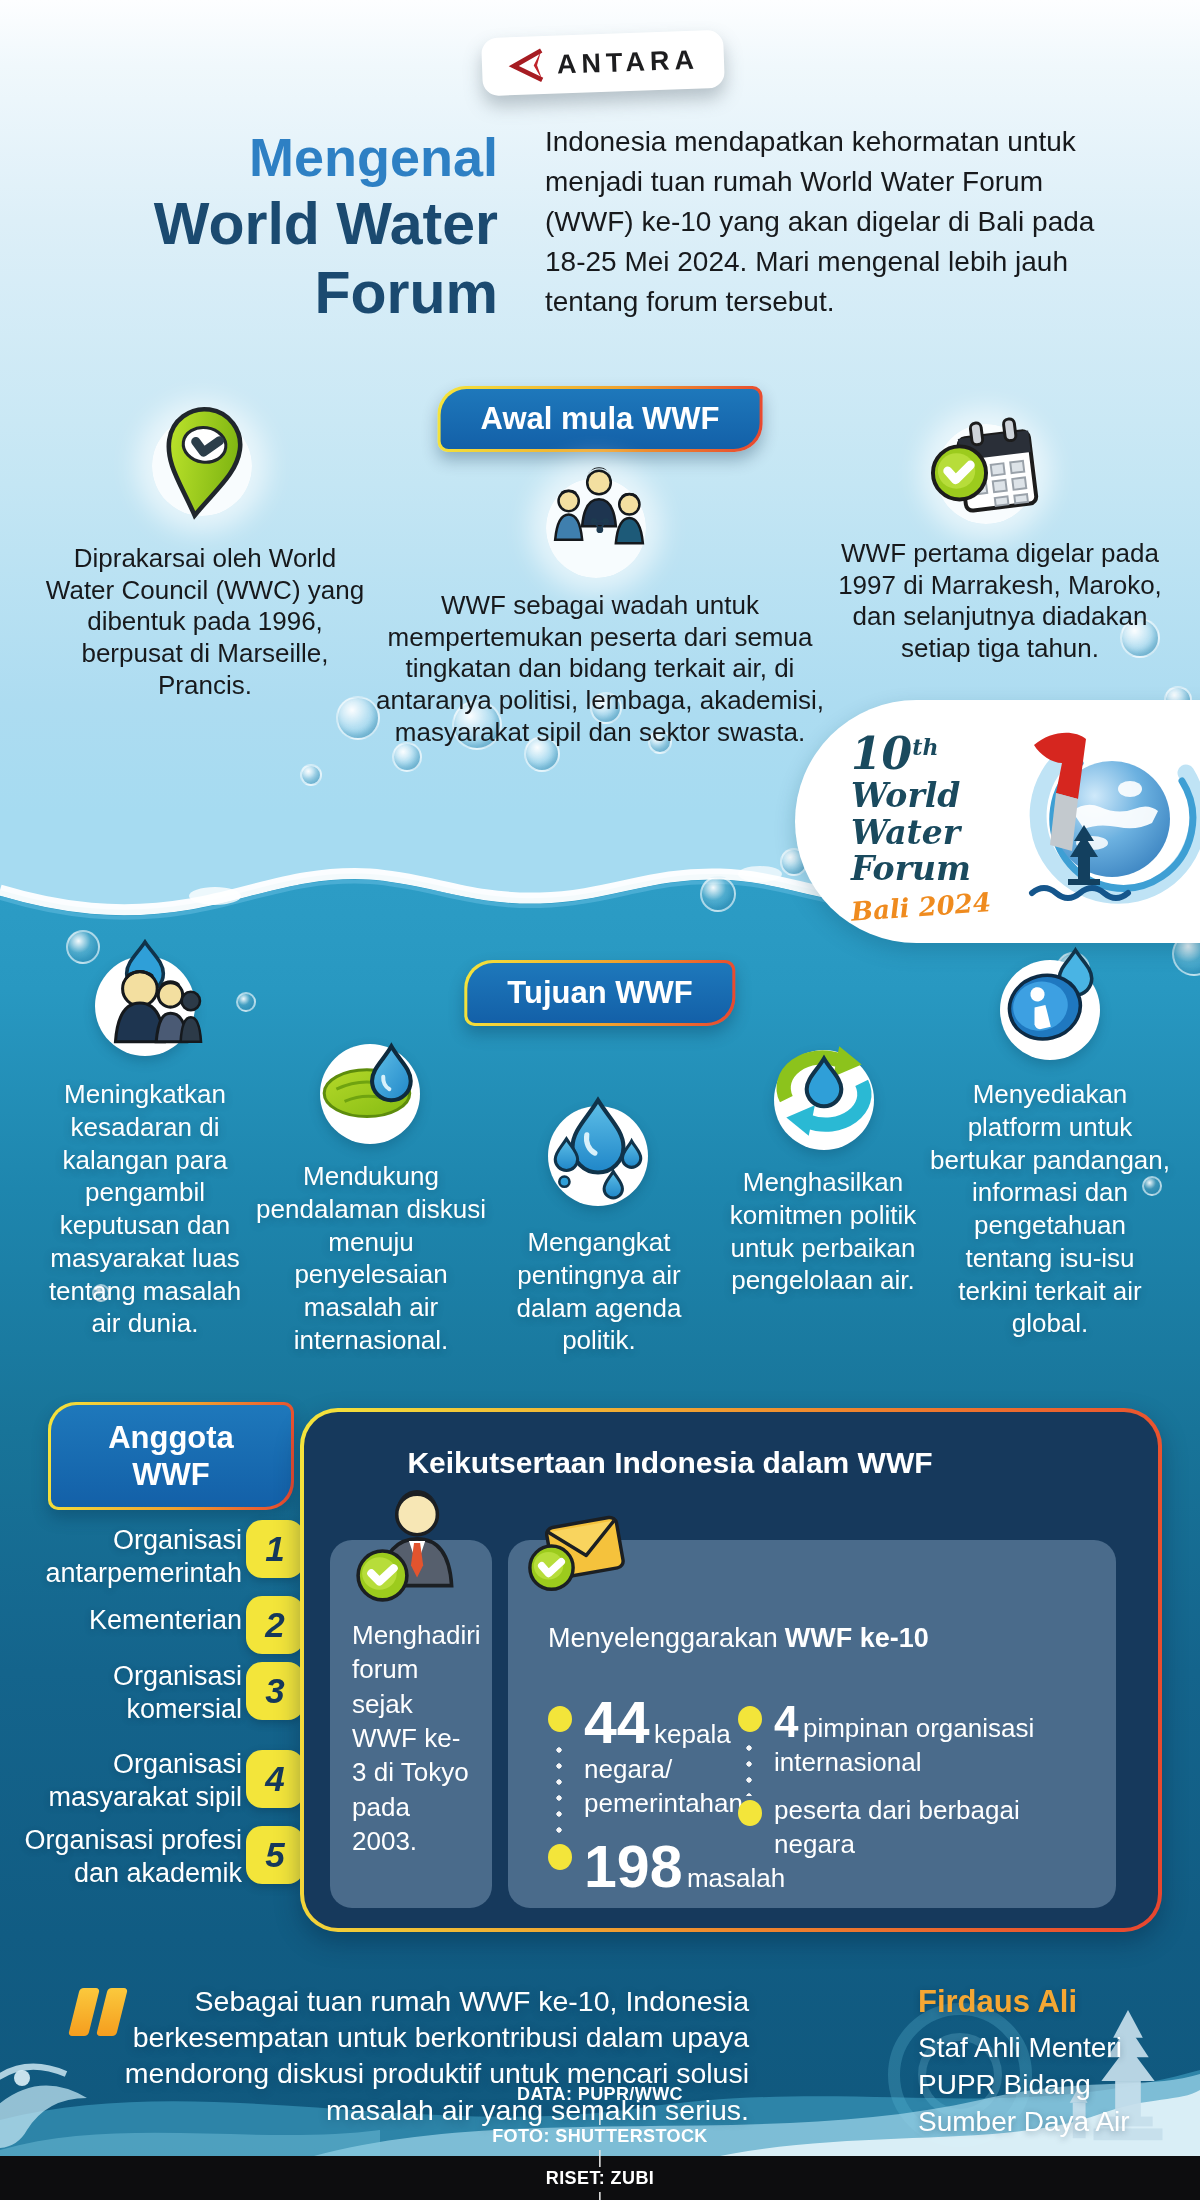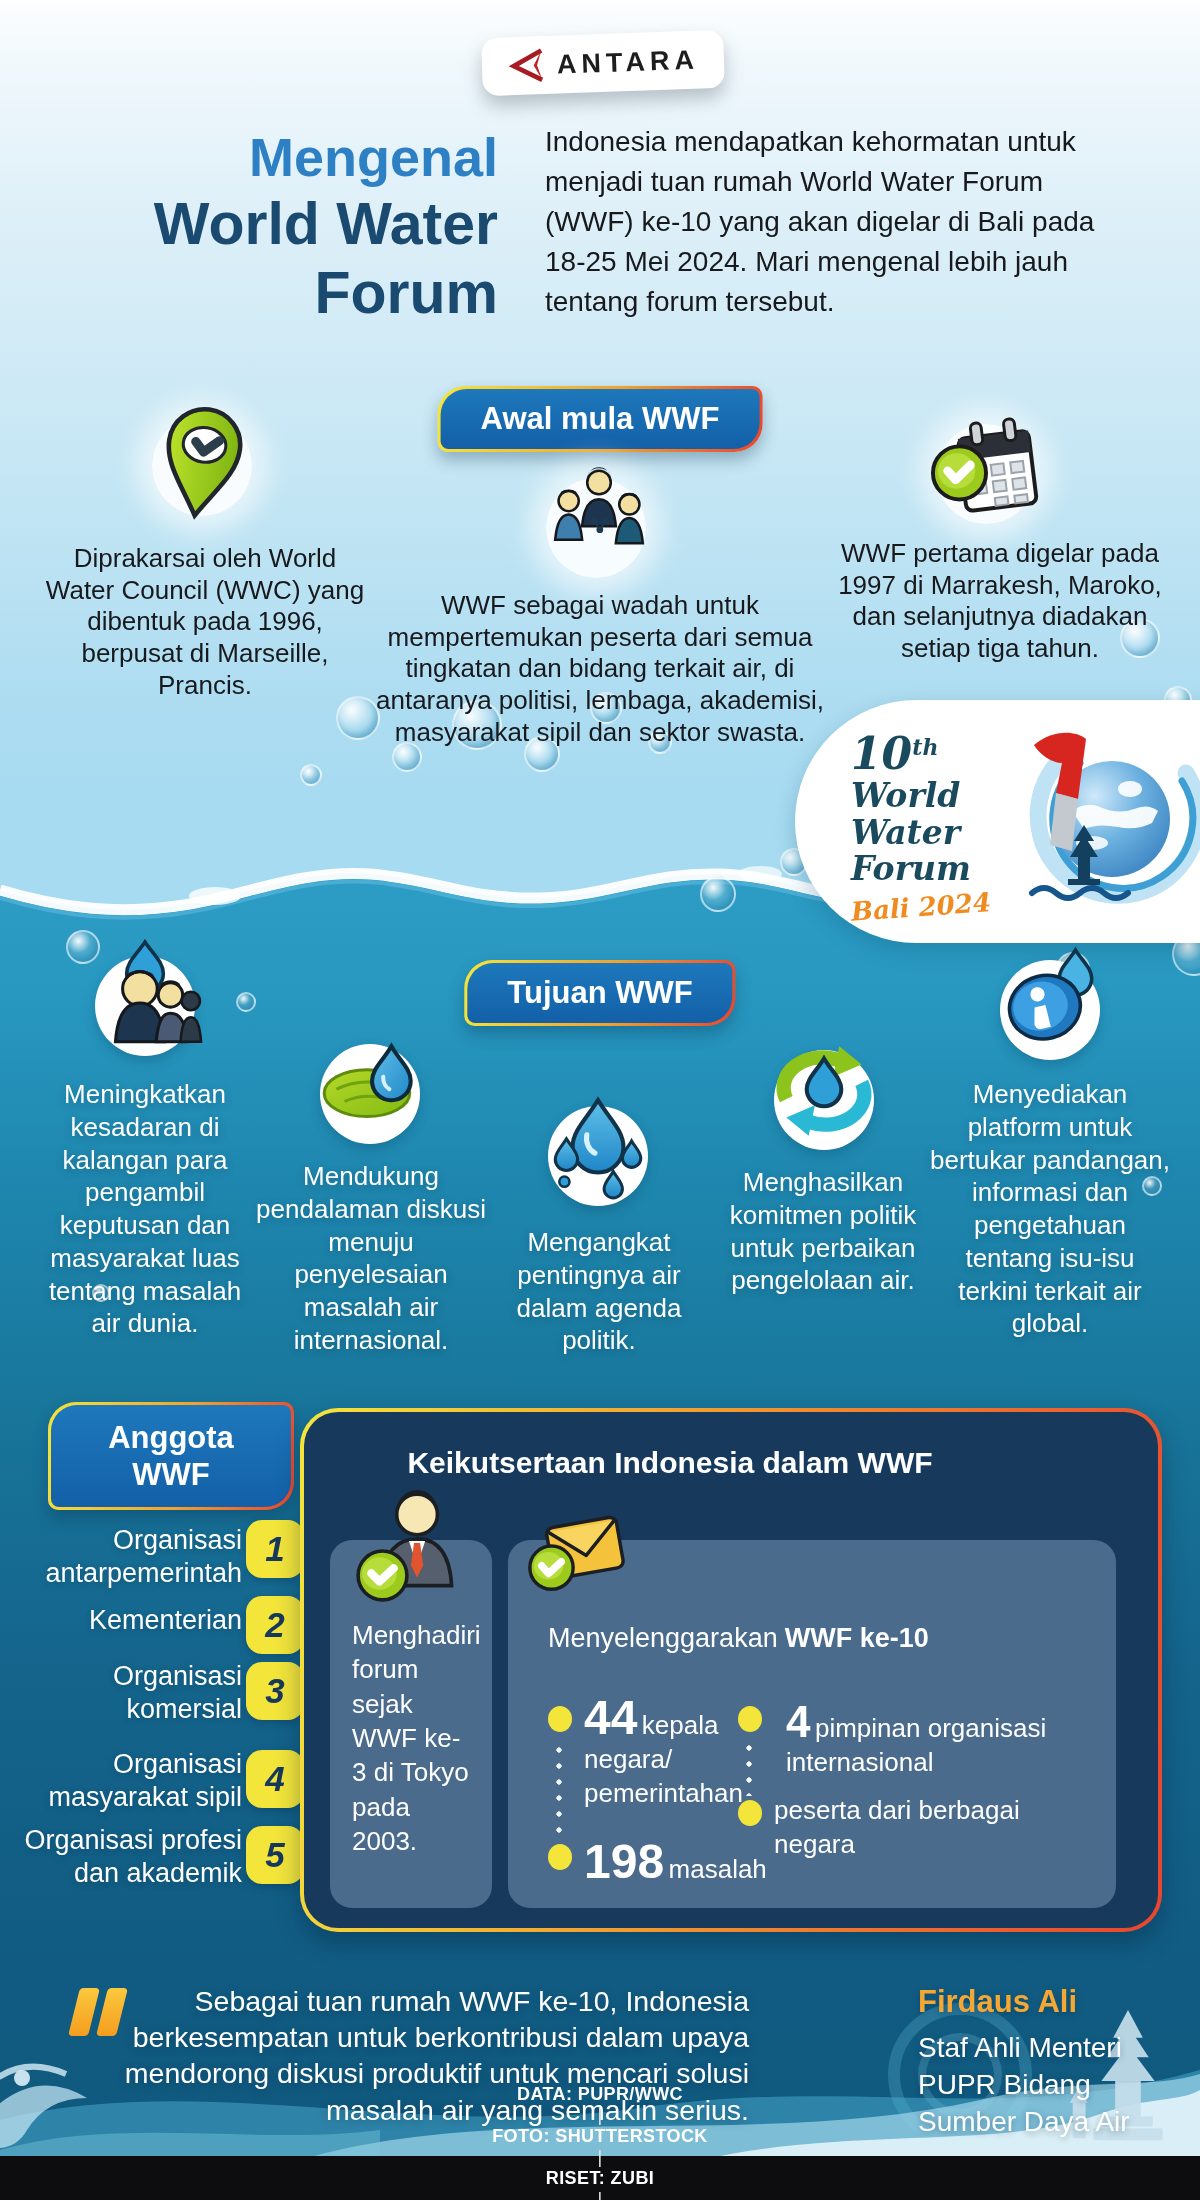--- a/index.html
+++ b/index.html
@@ -53,21 +53,21 @@
   .panel-inner{position:absolute;left:4px;top:4px;right:4px;bottom:4px;background:#16395c;border-radius:34px;}
   .panel-title{position:absolute;left:0;top:38px;width:100%;text-align:center;font-size:30px;font-weight:bold;color:#fff;}
   .inner-card{position:absolute;background:#4a6b8b;border-radius:22px;}
   .card-text{position:absolute;color:#fff;font-size:26px;line-height:1.32;}
   .lead{position:absolute;color:#fff;font-size:27px;line-height:1.4;}
   .lead-b{font-weight:bold;margin-left:7px;}
   .sbullet{position:absolute;width:24px;height:26px;border-radius:50%;background:#f3e53a;}
   .sconn{position:absolute;width:6px;background-image:radial-gradient(circle,rgba(255,255,255,.95) 2.4px,transparent 2.9px);
     background-size:6px 16px;background-repeat:repeat-y;}
   .stat{position:absolute;color:#fff;}
-  .stat-num{font-size:48px;font-weight:bold;line-height:1.0;}
+  .stat-num{font-size:59px;font-weight:bold;line-height:1.0;}
   .stat-num.mid{font-size:44px;}
   .stat-num.small{font-size:37px;line-height:1.1;}
   .stat-lbl{font-size:26px;line-height:1.3;}
   
   .qbar{position:absolute;width:20px;height:48px;border-radius:4px;background:linear-gradient(180deg,#fbc93d,#f59d1e);
     transform:skewX(-14deg);}
   .quote-text{position:absolute;left:55px;top:1983px;width:694px;font-size:28.5px;line-height:1.27;color:#fff;
     text-align:right;text-shadow:0 2px 8px rgba(0,40,65,.35);}
   .author{position:absolute;left:918px;top:1984px;font-size:31px;font-weight:bold;color:#f5a733;
     text-shadow:0 2px 6px rgba(0,40,65,.35);}
@@ -373,21 +373,21 @@
     <span class="stat-lbl">kepala negara/ pemerintahan</span>
   </div>
   <div class="sbullet" style="left:548px;top:1844px;"></div>
   <div class="stat" style="left:584px;top:1838px;width:260px;">
     <span class="stat-num">198</span>
     <span class="stat-lbl">masalah</span>
   </div>
 
   <div class="sbullet" style="left:738px;top:1706px;"></div>
   <div class="sconn" style="left:746px;top:1740px;height:56px;"></div>
-  <div class="stat" style="left:774px;top:1700px;width:330px;margin-left:12px;">
+  <div class="stat" style="left:774px;top:1700px;width:330px;">
     <span class="stat-num mid">4</span>
     <span class="stat-lbl">pimpinan organisasi internasional</span>
   </div>
   <div class="sbullet" style="left:738px;top:1800px;"></div>
   <div class="stat" style="left:774px;top:1794px;width:330px;">
     <div class="stat-lbl">peserta dari berbagai negara</div>
   </div>
 
   <svg class="abs" style="left:840px;top:1995px;" width="260" height="160" viewBox="0 0 260 160">
     <circle cx="120" cy="80" r="66" fill="none" stroke="#62b9d6" stroke-width="12" opacity=".28"></circle>

